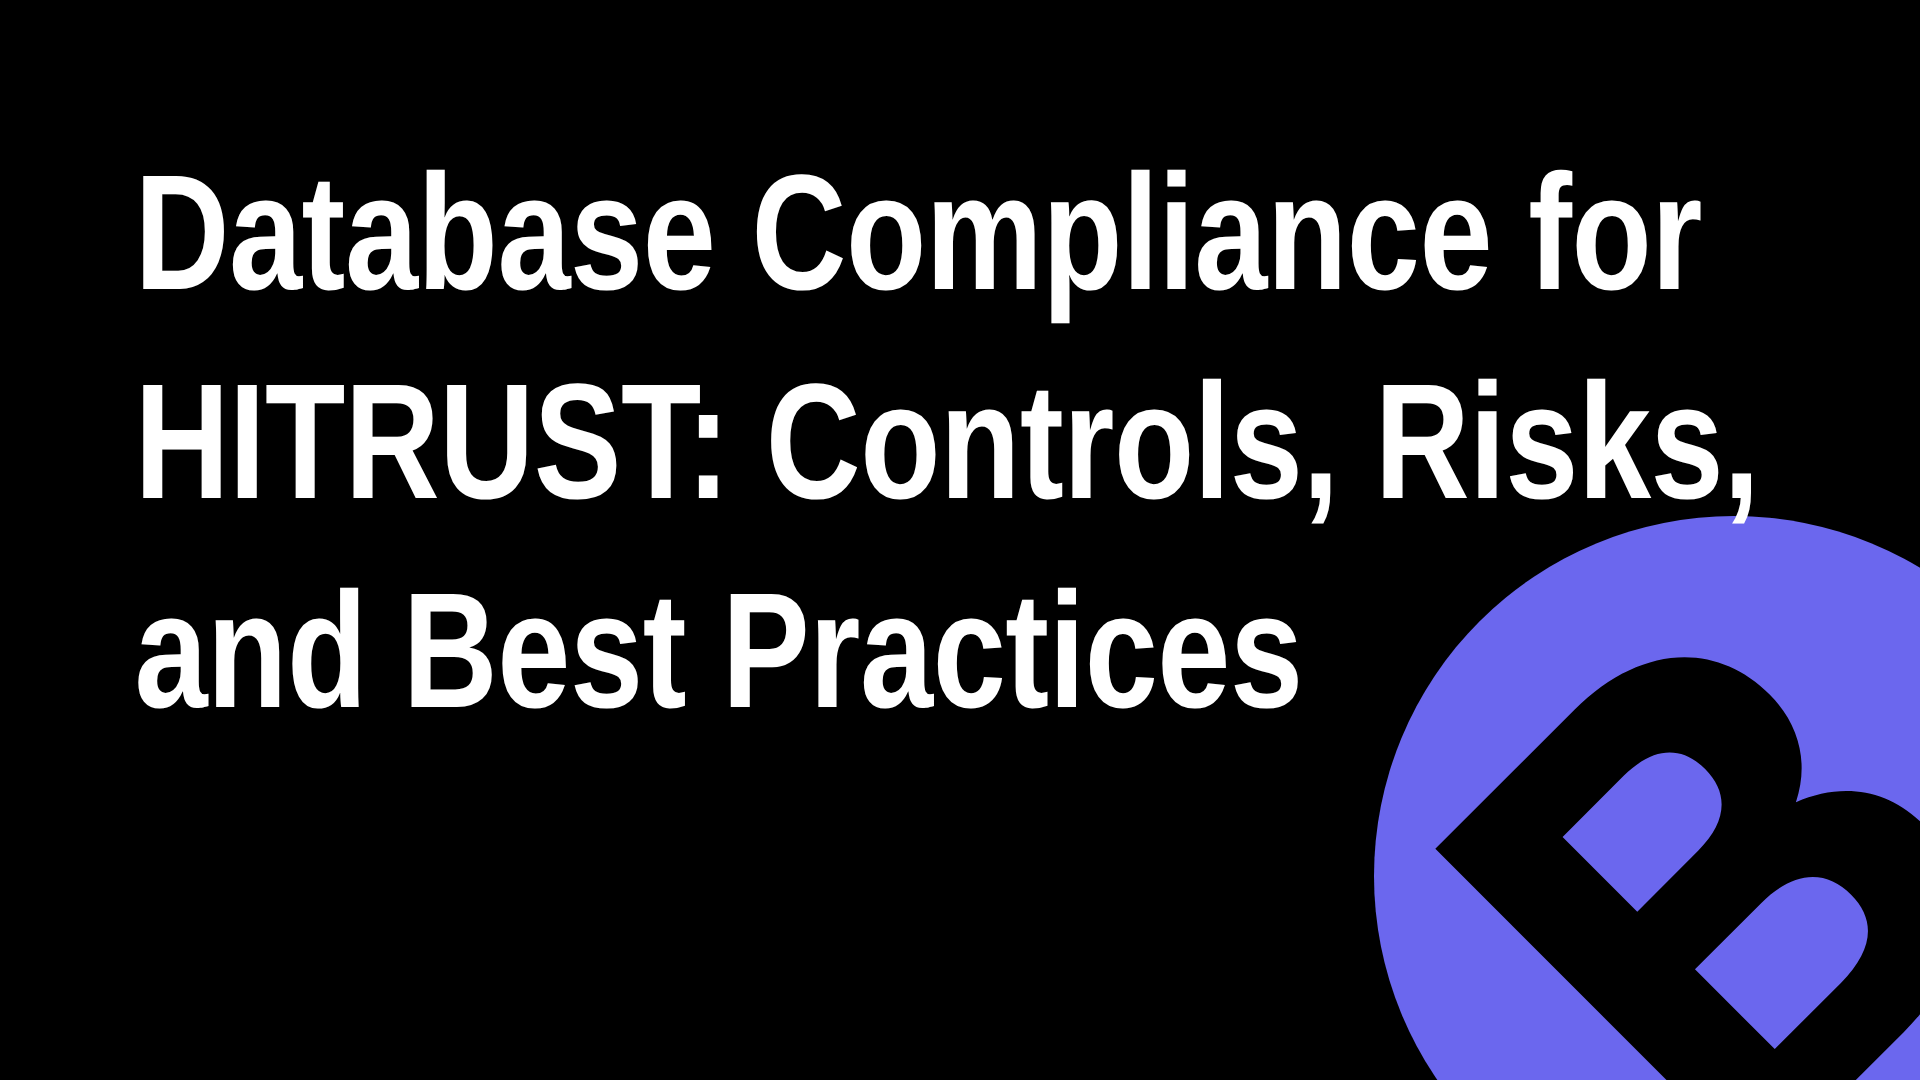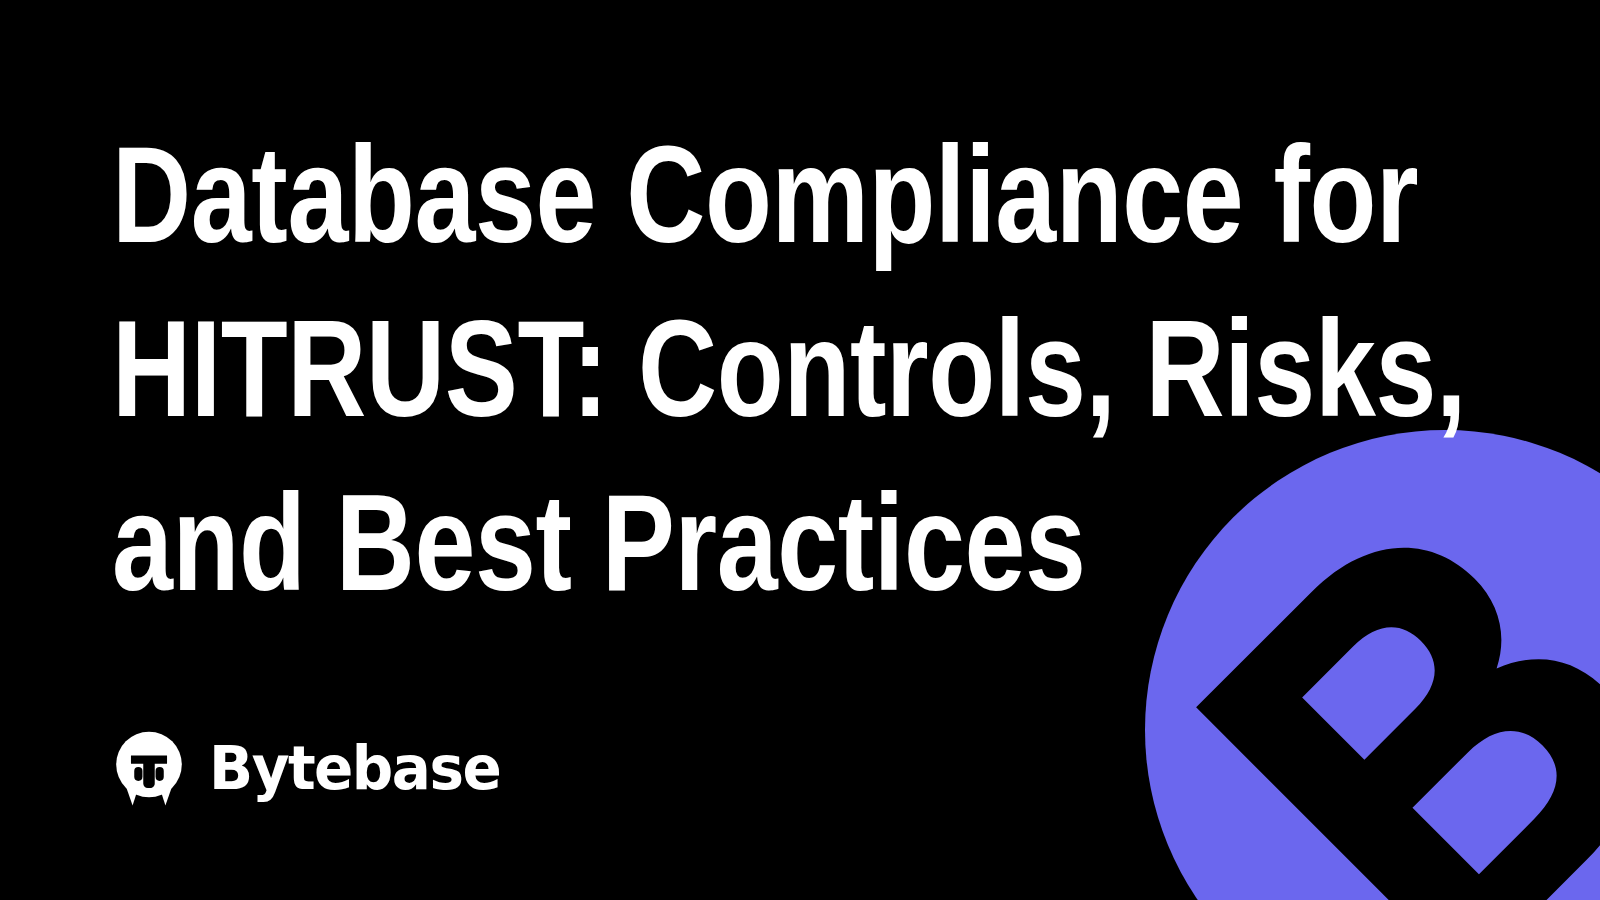--- a/index.html
+++ b/index.html
@@ -126,46 +126,14 @@
         </mask>
       </defs>
       <circle cx="310" cy="310" r="300" fill="#6B67EE" mask="url(#bMask)"></circle>
     </svg>
   </div>
 
   <div class="title-block">
     <h1 class="cover-title" style="color: rgb(255, 255, 255);">Database Compliance for HITRUST: Controls, Risks, and Best Practices</h1>
   </div>
 
-  <div class="brand">
-    <span class="brand-mark">
-      <svg viewBox="0 0 100 100" xmlns="http://www.w3.org/2000/svg" aria-hidden="true">
-        <defs>
-          <mask id="markMask">
-            <rect x="0" y="0" width="100" height="100" fill="#fff"></rect>
-
-            <path d="M28 36
-                     H72
-                     V46
-                     H57
-                     V70
-                     C57 73 54.5 75.5 51.5 75.5
-                     H48.5
-                     C45.5 75.5 43 73 43 70
-                     V46
-                     H28
-                     Z" fill="#000"></path>
-            <rect x="32" y="50" width="10" height="17" rx="5" fill="#000"></rect>
-            <rect x="58" y="50" width="10" height="17" rx="5" fill="#000"></rect>
-          </mask>
-        </defs>
-
-        <g mask="url(#markMask)">
-          <circle cx="50" cy="47" r="40" fill="#FFFFFF"></circle>
-          <path d="M22 74 L36 78 L30 97 Z" fill="#FFFFFF"></path>
-          <path d="M78 74 L64 78 L70 97 Z" fill="#FFFFFF"></path>
-        </g>
-      </svg>
-    </span>
-    <span class="brand-name" style="color: rgb(255, 255, 255);">Bytebase</span>
-  </div>
 
 </div>
 
 </body></html>

